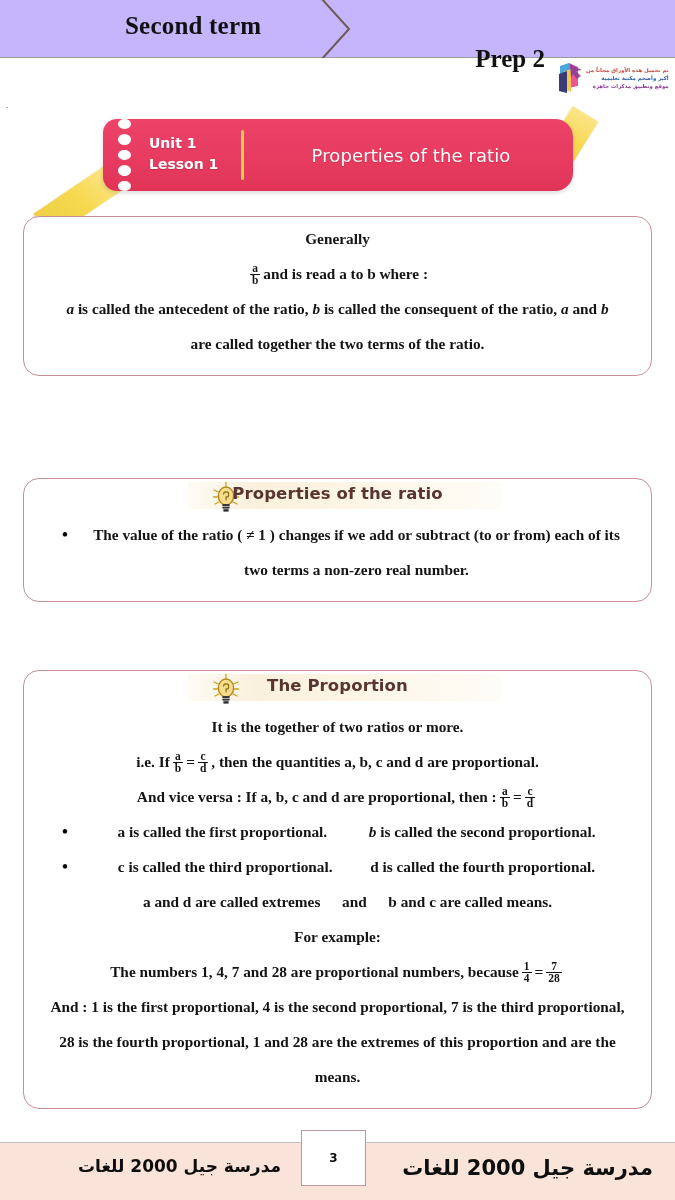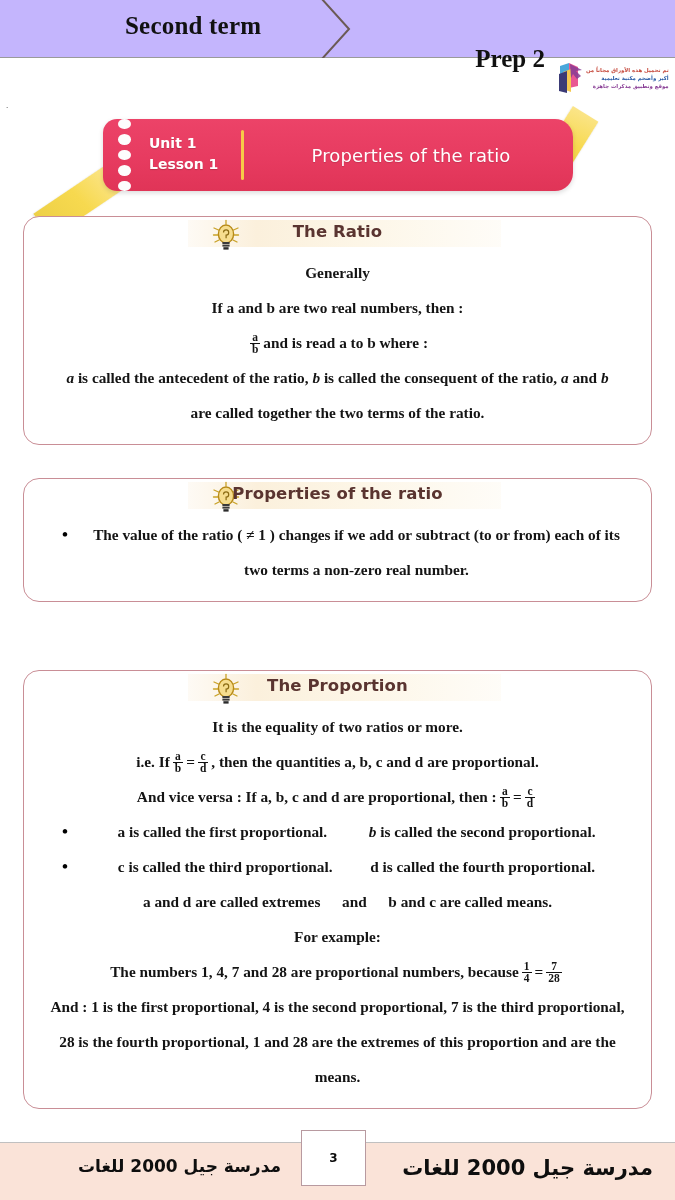--- a/index.html
+++ b/index.html
@@ -355,43 +355,22 @@
     <div class="unit-block">
       <div>Unit 1</div>
       <div>Lesson 1</div>
     </div>
     <div class="unit-sep"></div>
     <div class="banner-title">Properties of the ratio</div>
   </div>
 </div>
 
 <div class="card" style="top:216px;">
-  <div class="card-header">
-    <div class="header-band"></div>
-    <svg class="bulb" viewBox="0 0 32 34">
-      <g stroke="#c9a227" stroke-width="1.3" stroke-linecap="round">
-        <line x1="4" y1="9" x2="8.5" y2="11"></line>
-        <line x1="3.5" y1="16" x2="8" y2="16"></line>
-        <line x1="5" y1="23" x2="9" y2="21"></line>
-        <line x1="28" y1="9" x2="23.5" y2="11"></line>
-        <line x1="28.5" y1="16" x2="24" y2="16"></line>
-        <line x1="27" y1="23" x2="23" y2="21"></line>
-        <line x1="16" y1="1.5" x2="16" y2="5"></line>
-      </g>
-      <ellipse cx="16" cy="15" rx="7.6" ry="9" fill="#f6dd8e" stroke="#b78a18" stroke-width="1.4"></ellipse>
-      <path d="M13.5 13.5 a2.6 2.6 0 1 1 2.6 2.6 v3.2" fill="none" stroke="#8a6a12" stroke-width="1.2"></path>
-      <rect x="12.4" y="23" width="7.2" height="2" fill="#3a3a3a"></rect>
-      <rect x="12.4" y="25.6" width="7.2" height="2" fill="#3a3a3a"></rect>
-      <rect x="13.4" y="28.2" width="5.2" height="2.4" fill="#2a2a2a"></rect>
-    </svg>
-    <div class="header-text">The Ratio</div>
-  </div>
   <div class="card-body">
     <p>Generally</p>
-    <p>If a and b are two real numbers, then :</p>
     <p>
       <span class="frac">
           <span class="num">a</span>
           <span class="den">b</span>
         </span><span>and is read a to b where :</span>
     </p>
     <p>
       <span class="ital">a</span>
       <span>is called the antecedent of the ratio,</span>
       <span class="ital">b</span>
@@ -447,21 +426,21 @@
       </g>
       <ellipse cx="16" cy="15" rx="7.6" ry="9" fill="#f6dd8e" stroke="#b78a18" stroke-width="1.4"></ellipse>
       <path d="M13.5 13.5 a2.6 2.6 0 1 1 2.6 2.6 v3.2" fill="none" stroke="#8a6a12" stroke-width="1.2"></path>
       <rect x="12.4" y="23" width="7.2" height="2" fill="#3a3a3a"></rect>
       <rect x="12.4" y="25.6" width="7.2" height="2" fill="#3a3a3a"></rect>
       <rect x="13.4" y="28.2" width="5.2" height="2.4" fill="#2a2a2a"></rect>
     </svg>
     <div class="header-text">The Proportion</div>
   </div>
   <div class="card-body">
-    <p>It is the equality of two ratios or more.</p>
+    <p>It is the together of two ratios or more.</p>
 
     <p>
       <span>i.e. If</span><span class="frac">
           <span class="num">a</span>
           <span class="den">b</span>
         </span><span>=</span><span class="frac">
           <span class="num">c</span>
           <span class="den">d</span>
         </span><span>, then the quantities a, b, c and d are proportional.</span>
     </p>

